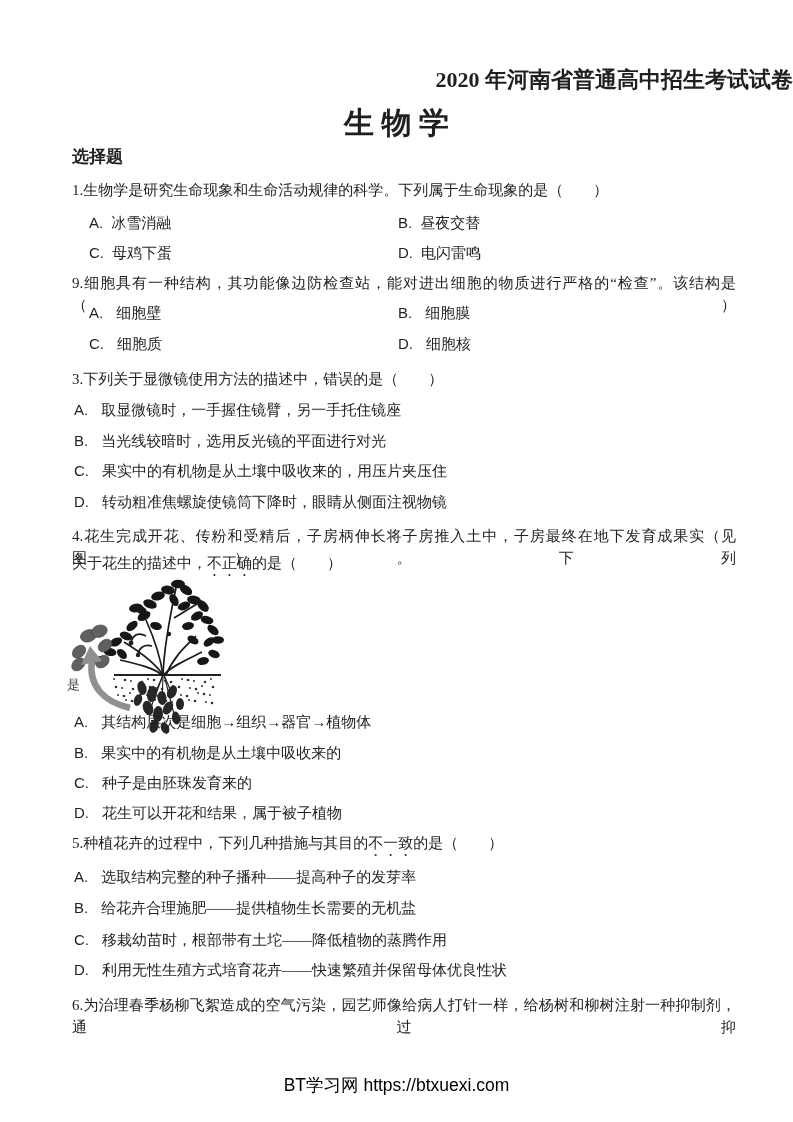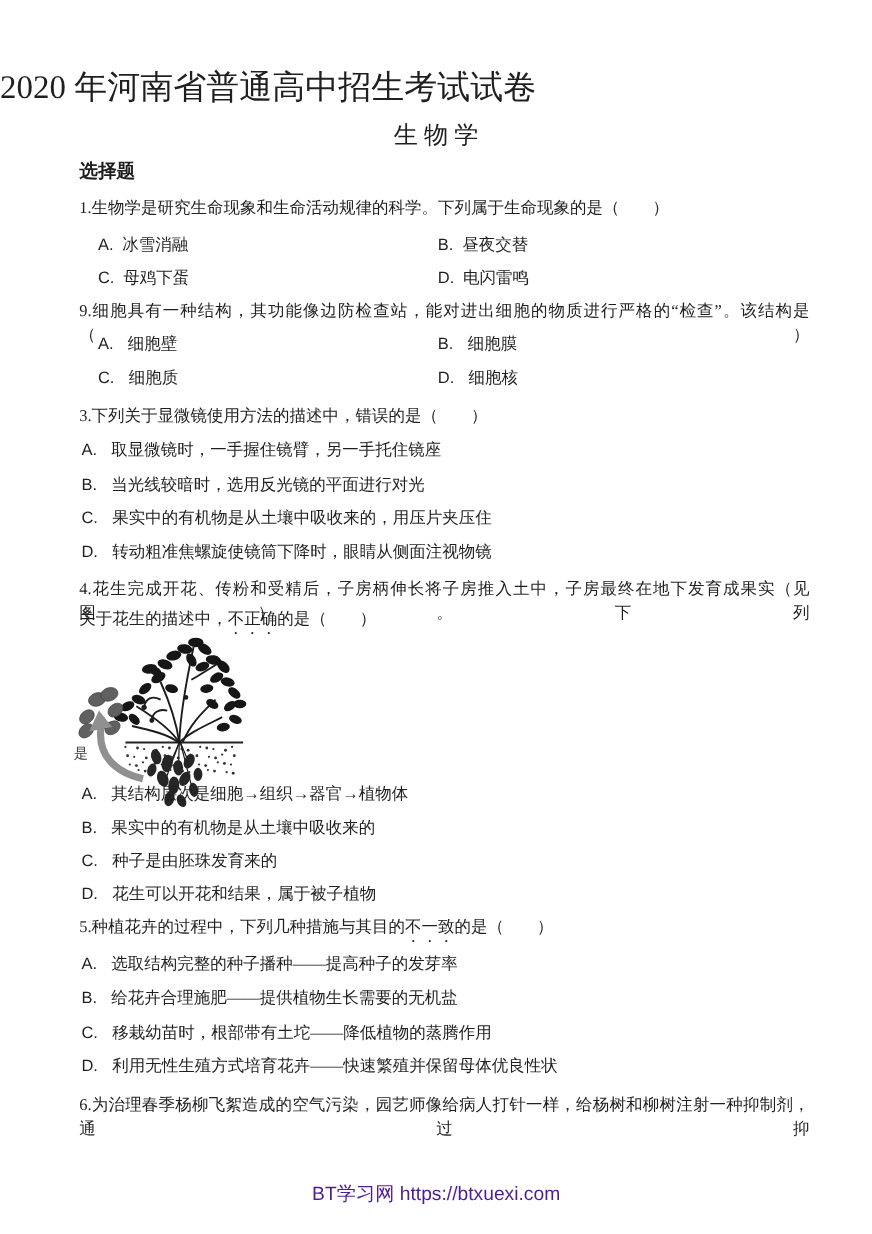--- a/index.html
+++ b/index.html
@@ -3,26 +3,26 @@
 <meta charset="utf-8">
 <style>
   html,body{margin:0;padding:0;}
   body{
     width:793px;height:1122px;background:#ffffff;position:relative;
     font-family:"Liberation Serif","DejaVu Serif",serif;
     color:#1f1f1f;overflow:hidden;
   }
   .abs{position:absolute;}
   .title{
-    left:0;right:0;top:65px;text-align:left;
-    font-size:30px;font-weight:normal;line-height:30px;
+    left:0;right:0;top:65px;text-align:right;
+    font-size:22px;font-weight:bold;line-height:30px;
   }
   .subtitle{
     left:0;right:0;top:108px;text-align:center;
-    font-size:22px;font-weight:normal;line-height:30px;
+    font-size:30px;font-weight:bold;line-height:30px;
   }
   .section{
     left:72px;top:146px;font-size:17px;font-weight:bold;line-height:24px;font-family:Liberation Mono, monospace;
   }
   .line{
     left:72px;width:664px;font-size:15px;line-height:22px;
     white-space:normal;
   }
   .fill{text-align:justify;text-align-last:justify;}
   .optrow .opt1{margin-left:17px;}
@@ -36,21 +36,21 @@
   .emph{
     -webkit-text-emphasis:filled dot;
     -webkit-text-emphasis-position:under right;
     text-emphasis:filled dot;
     text-emphasis-position:under right;
   }
   .figure{left:66px;top:576px;width:222px;height:172px;}
   .footer{
     left:0;right:0;top:1073px;text-align:center;
     font-family:"Liberation Sans","DejaVu Sans",sans-serif;
-    font-size:17.5px;line-height:24px;color:#4c1d95;
+    font-size:17.5px;line-height:24px;color:#000000;
   }
 </style>
 </head>
 <body>
 
 <div class="abs title">2020 年河南省普通高中招生考试试卷</div>
 <div class="abs subtitle">生 物 学</div>
 <div class="abs section">选择题</div>
 
 <div class="abs line" style="top:179px">1.生物学是研究生命现象和生命活动规律的科学。下列属于生命现象的是（　　）</div>

